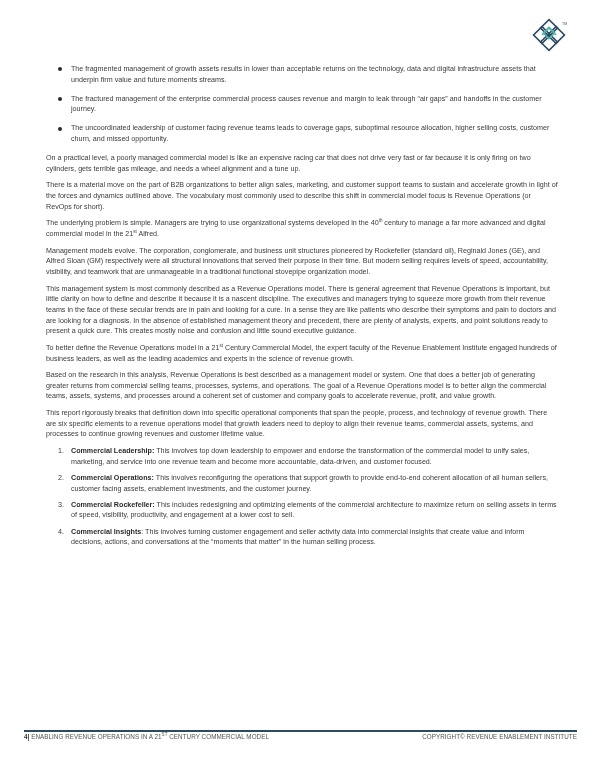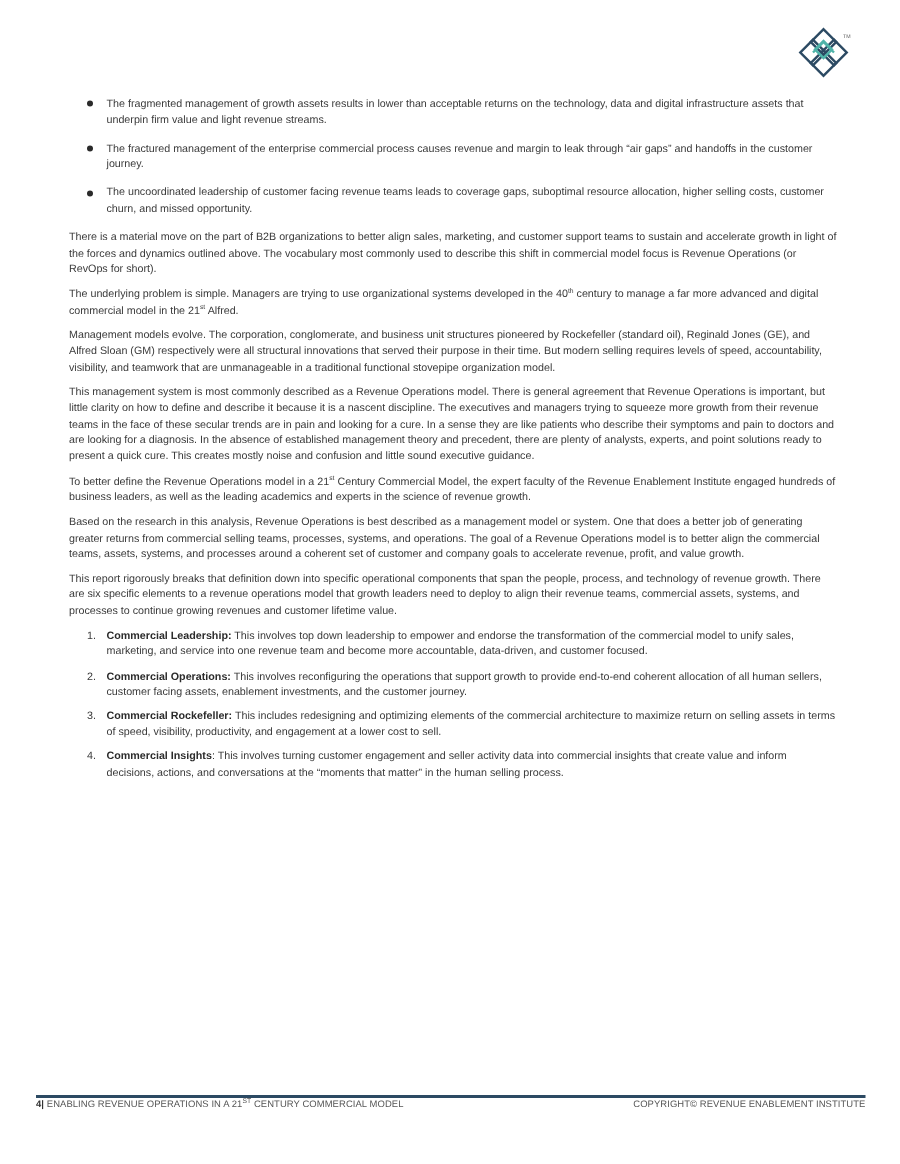--- a/index.html
+++ b/index.html
@@ -35,25 +35,26 @@
     <g fill="none" stroke="#4fb3a9" stroke-width="1.6">
       <rect x="17" y="13" width="8" height="8" transform="rotate(45 21 17)"></rect>
       <path d="M14 19 L21 12 L28 19"></path>
     </g>
     <text x="34" y="9" font-size="3.5" fill="#555" font-family="Liberation Sans, sans-serif">TM</text>
   </svg>
 </div>
 
 <div class="content">
   <ul class="bullets">
-    <li><span class="dot"></span><span>The fragmented management of growth assets results in lower than acceptable returns on the technology, data and digital infrastructure assets that underpin firm value and light revenue streams.</span></li>
+    <li><span class="dot"></span><span>The fragmented management of growth assets results in lower than acceptable returns on the technology, data and digital infrastructure assets that underpin firm value and future moments streams.</span></li>
     <li><span class="dot"></span><span>The fractured management of the enterprise commercial process causes revenue and margin to leak through “air gaps” and handoffs in the customer journey.</span></li>
     <li><span class="dot"></span><span>The uncoordinated leadership of customer facing revenue teams leads to coverage gaps, suboptimal resource allocation, higher selling costs, customer churn, and missed opportunity.</span></li>
   </ul>
 
+  <p>On a practical level, a poorly managed commercial model is like an expensive racing car that does not drive very fast or far because it is only firing on two cylinders, gets terrible gas mileage, and needs a wheel alignment and a tune up.</p>
   <p>There is a material move on the part of B2B organizations to better align sales, marketing, and customer support teams to sustain and accelerate growth in light of the forces and dynamics outlined above.  The vocabulary most commonly used to describe this shift in commercial model focus is Revenue Operations (or RevOps for short).</p>
   <p><span>The underlying problem is simple. Managers are trying to use organizational systems developed in the 40</span><sup>th</sup><span> century to manage a far more advanced and digital commercial model in the 21</span><sup>st</sup><span> Alfred.</span></p>
   <p>Management models evolve. The corporation, conglomerate, and business unit structures pioneered by Rockefeller (standard oil), Reginald Jones (GE), and Alfred Sloan (GM) respectively were all structural innovations that served their purpose in their time.  But modern selling requires levels of speed, accountability, visibility, and teamwork that are unmanageable in a traditional functional stovepipe organization model.</p>
   <p>This management system is most commonly described as a Revenue Operations model. There is general agreement that Revenue Operations is important, but little clarity on how to define and describe it because it is a nascent discipline. The executives and managers trying to squeeze more growth from their revenue teams in the face of these secular trends are in pain and looking for a cure. In a sense they are like patients who describe their symptoms and pain to doctors and are looking for a diagnosis. In the absence of established management theory and precedent, there are plenty of analysts, experts, and point solutions ready to present a quick cure. This creates mostly noise and confusion and little sound executive guidance.</p>
   <p><span>To better define the Revenue Operations model in a 21</span><sup>st</sup><span> Century Commercial Model, the expert faculty of the Revenue Enablement Institute engaged hundreds of business leaders, as well as the leading academics and experts in the science of revenue growth.</span></p>
   <p>Based on the research in this analysis, Revenue Operations is best described as a management model or system. One that does a better job of generating greater returns from commercial selling teams, processes, systems, and operations. The goal of a Revenue Operations model is to better align the commercial teams, assets, systems, and processes around a coherent set of customer and company goals to accelerate revenue, profit, and value growth.</p>
   <p>This report rigorously breaks that definition down into specific operational components that span the people, process, and technology of revenue growth. There are six specific elements to a revenue operations model that growth leaders need to deploy to align their revenue teams, commercial assets, systems, and processes to continue growing revenues and customer lifetime value.</p>
 
   <ol class="elements">
     <li><span class="num">1.</span><b>Commercial Leadership:</b><span> This involves top down leadership to empower and endorse the transformation of the commercial model to unify sales, marketing, and service into one revenue team and become more accountable, data-driven, and customer focused.</span></li>

